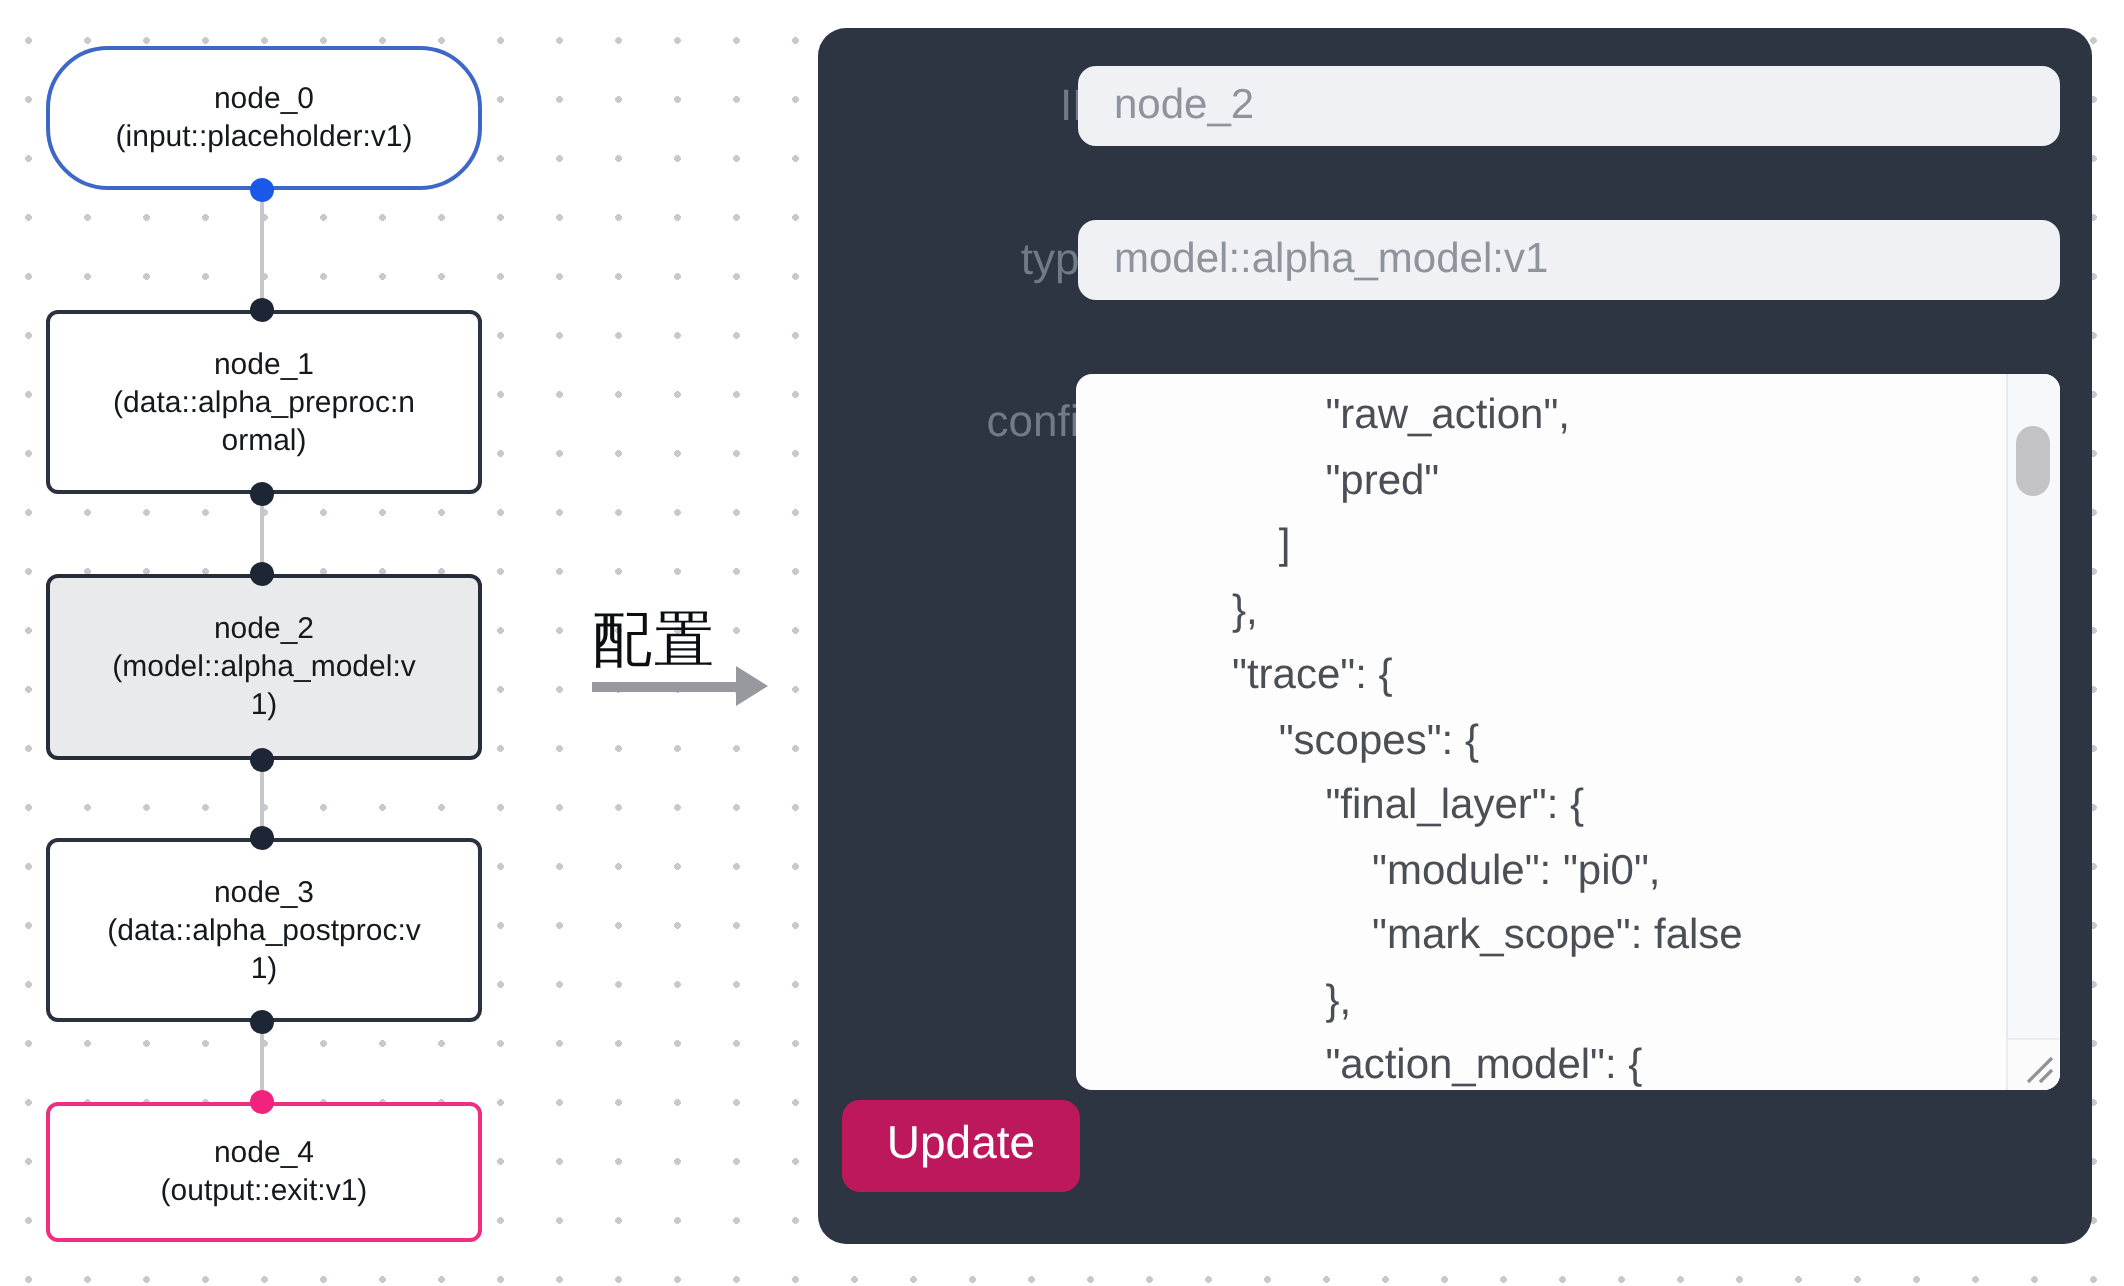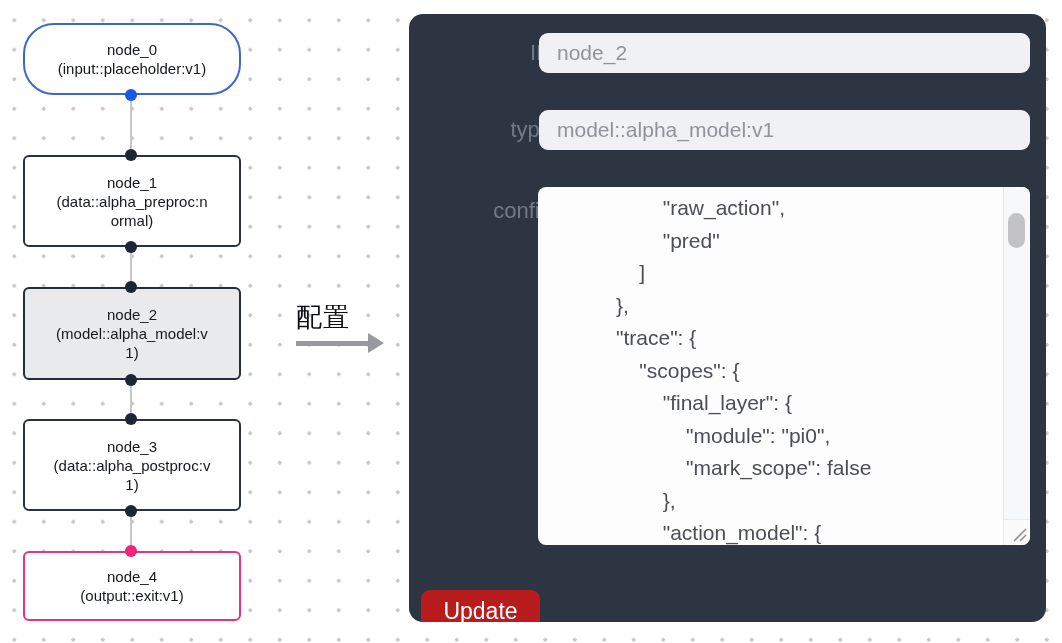--- a/index.html
+++ b/index.html
@@ -35,21 +35,21 @@
   .port {
     position: absolute; left: 125px; width: 12px; height: 12px; border-radius: 50%;
     background: #1d2634; z-index: 3;
   }
   .port-blue { background: #1a58e8; }
   .port-pink { background: #f1237d; }
 
   
   .transition-label {
     position: absolute; left: 296px; top: 300px; width: 90px;
-    font-size: 26px; color: #0c0e12; letter-spacing: 1px;
+    font-size: 30px; color: #0c0e12; letter-spacing: 1px;
   }
   .arrow-shaft {
     position: absolute; left: 296px; top: 341px; width: 72px; height: 5px; background: #97999e;
   }
   .arrow-head {
     position: absolute; left: 368px; top: 333px; width: 0; height: 0;
     border-left: 16px solid #97999e; border-top: 10px solid rgba(0,0,0,0);
     border-bottom: 10px solid rgba(0,0,0,0);
   }
 
@@ -93,22 +93,22 @@
     position: absolute; top: 26px; left: 4px; width: 17px; height: 35px;
     background: #c3c3c6; border-radius: 9px;
   }
   .config-resize-corner {
     position: absolute; right: 0; bottom: 0; width: 27px; height: 26px;
     background: #fbfbfc; border-left: 1px solid #ececee; border-top: 1px solid #ececee;
   }
   .config-resize-corner svg { position: absolute; right: 3px; bottom: 3px; }
 
   .update-button {
-    position: absolute; left: 12px; top: 576px; width: 119px; height: 46px;
-    background: #b91c1c; border: none; border-radius: 9px;
+    position: absolute; left: 12px; top: 536px; width: 119px; height: 46px;
+    background: #be185d; border: none; border-radius: 9px;
     color: #ffffff; font-size: 23px; font-family: "Liberation Sans", sans-serif;
     text-align: center; padding-bottom: 4px; cursor: pointer;
   }
 </style>
 </head>
 <body>
 
 <div id="root">
 
   <div class="edge" style="top:95px;  height:60px;"></div>

